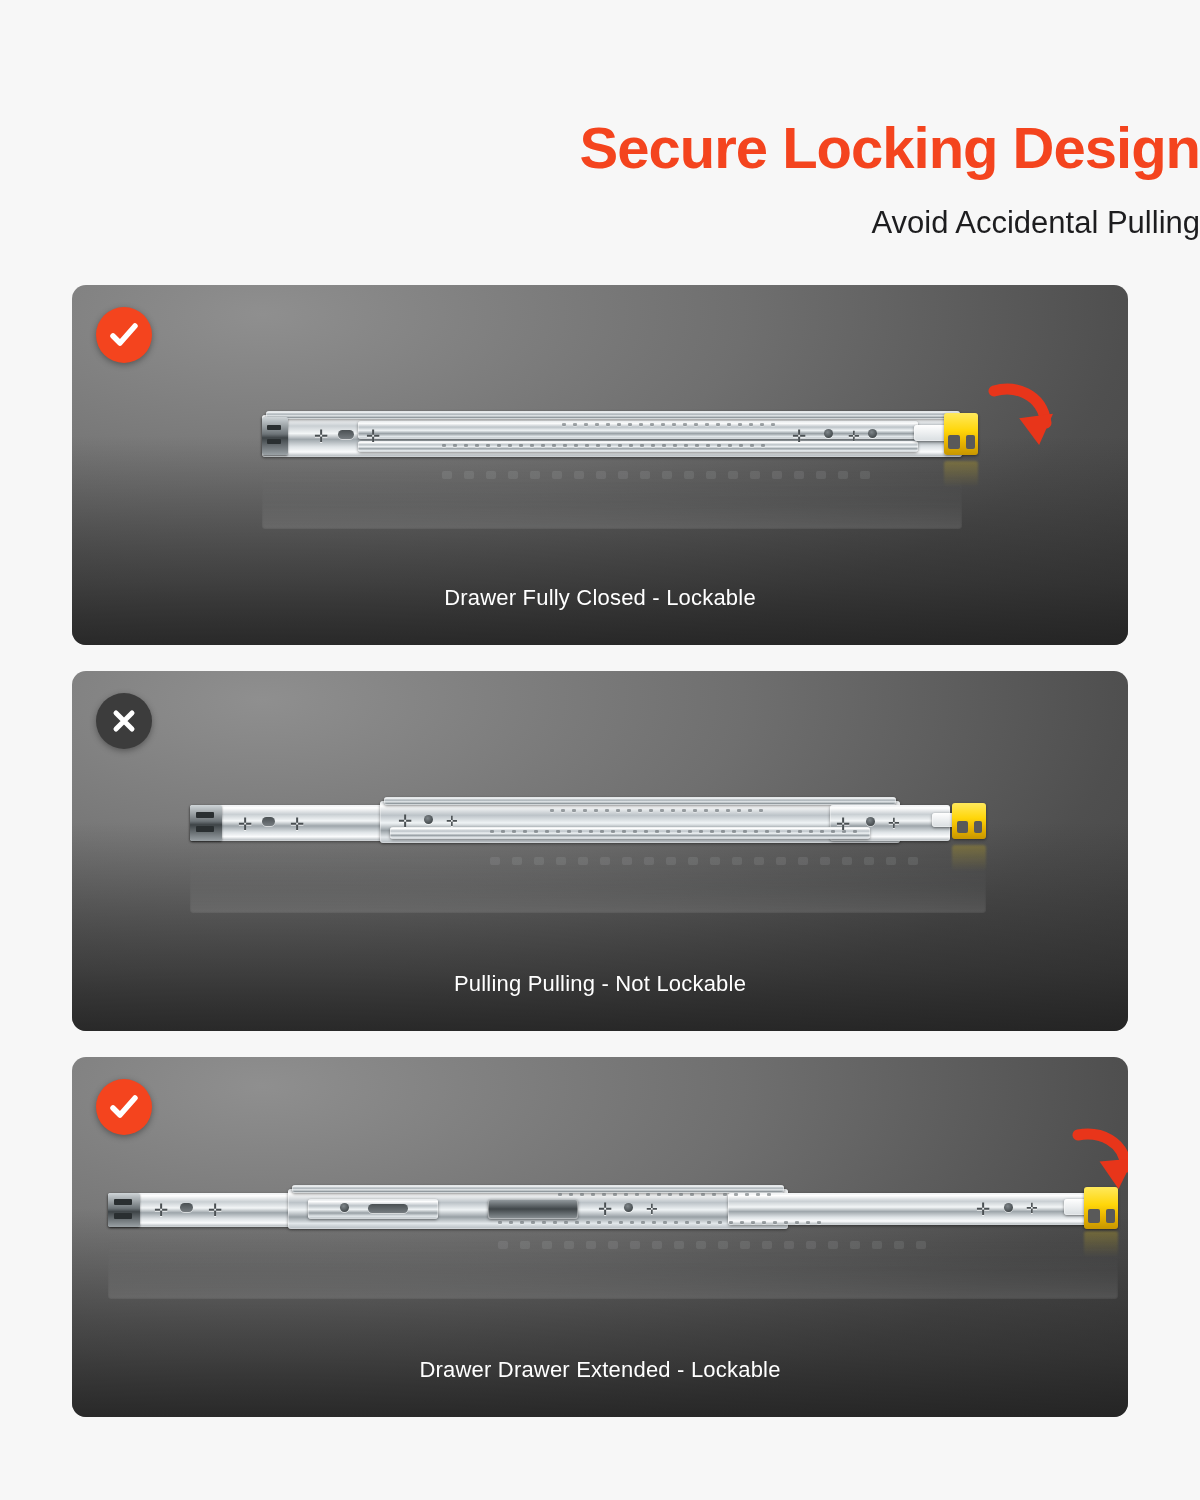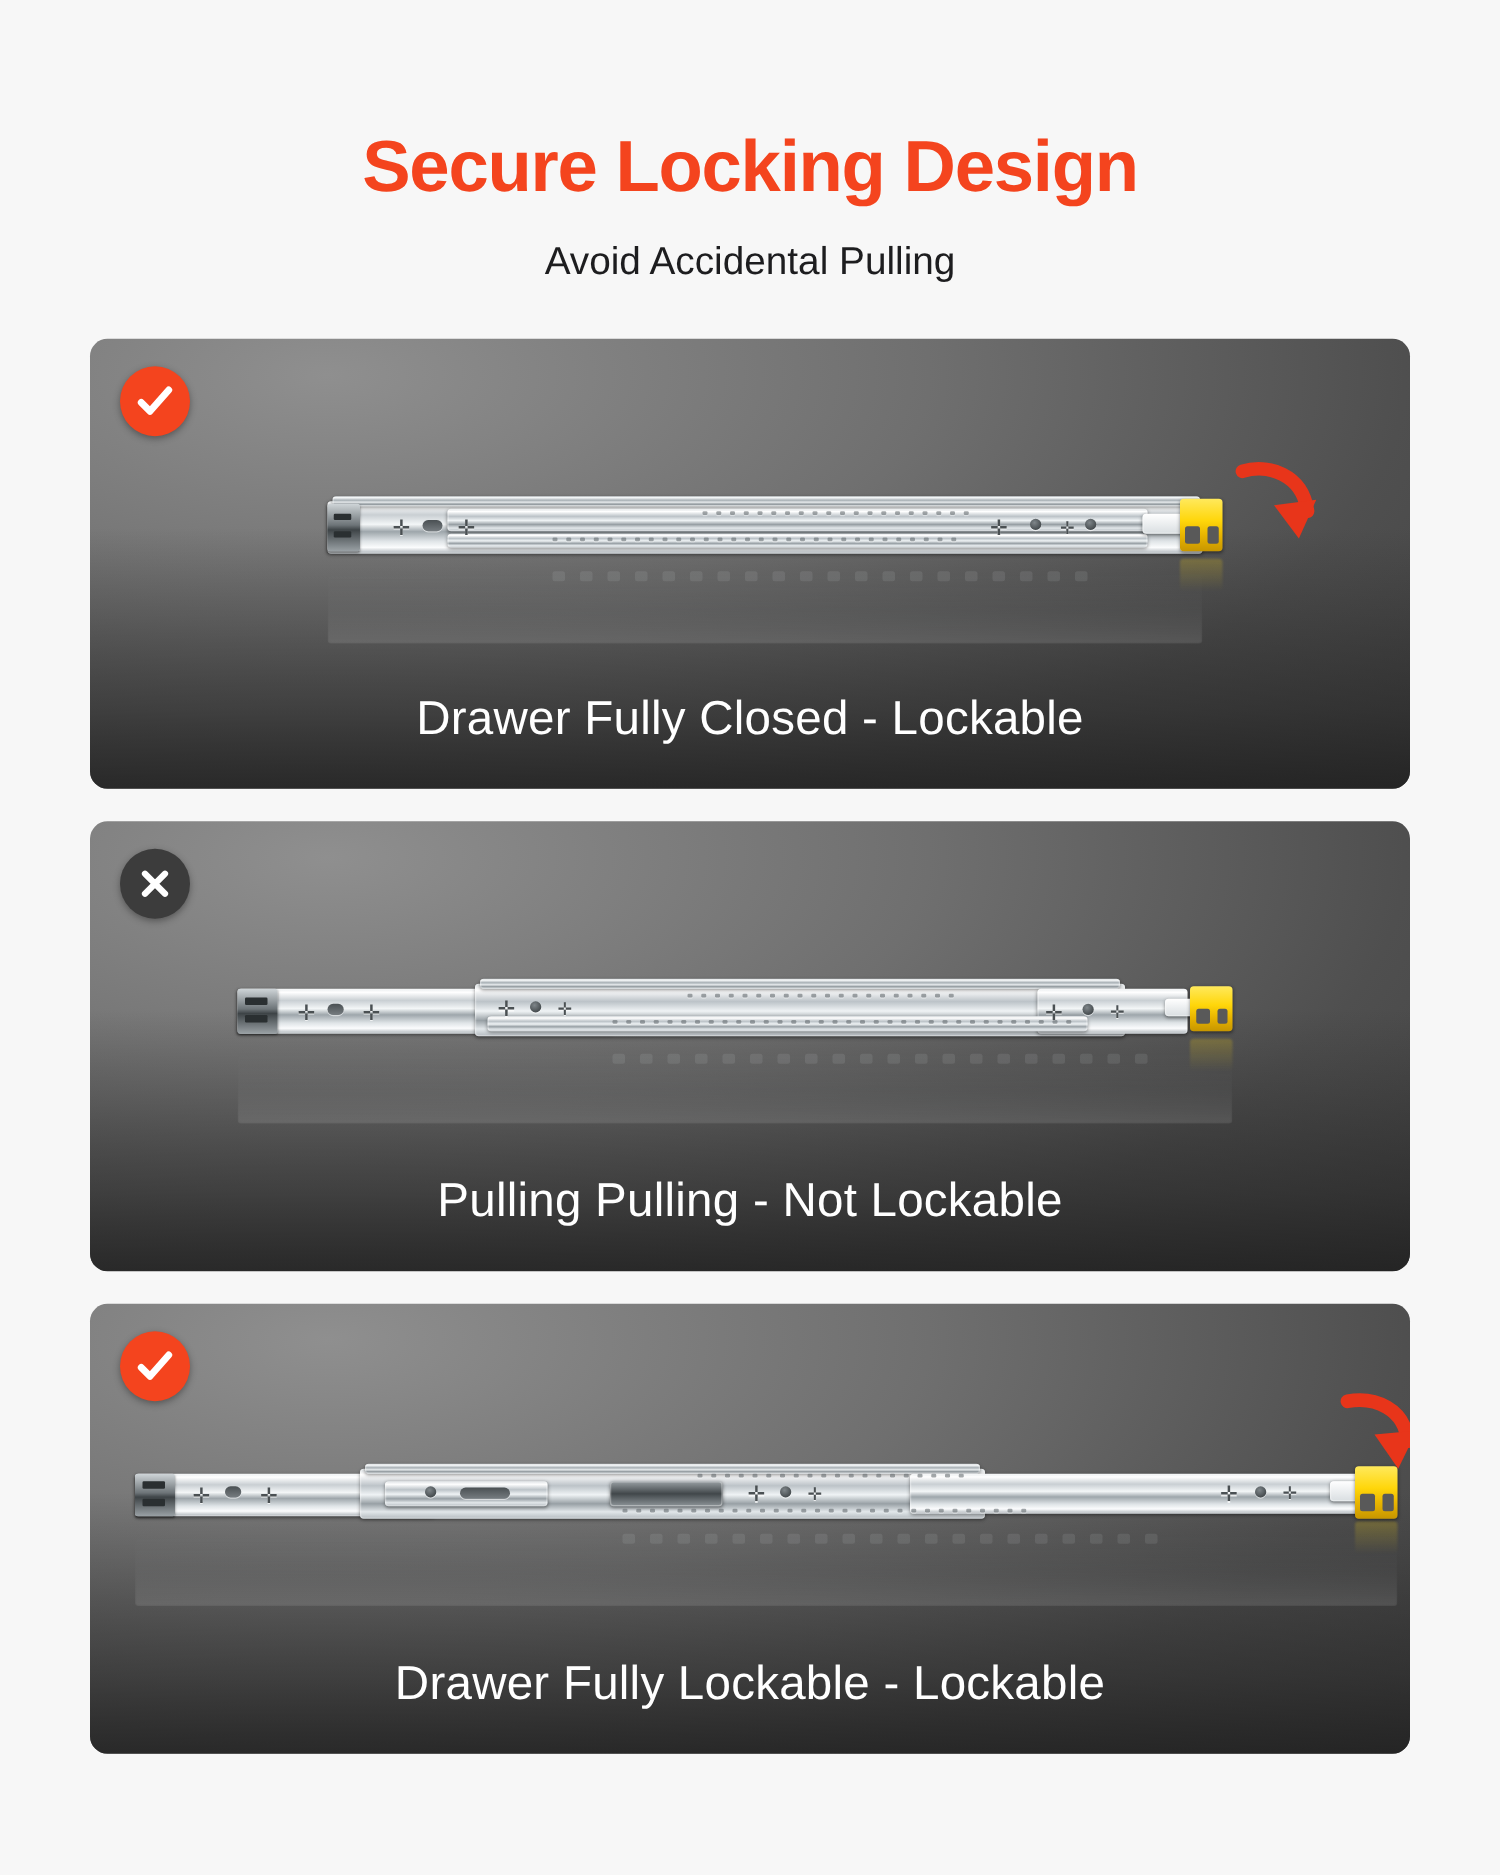--- a/index.html
+++ b/index.html
@@ -13,21 +13,22 @@
   .page {
     position: relative;
     width: 1200px;
     height: 1500px;
     background: #f7f7f7;
   }
 
   
   .header {
     padding-top: 104px;
-    text-align: center;
+    text-align: right;
+    margin-top: 14px;
   }
   .title {
     font-size: 58px;
     font-weight: bold;
     letter-spacing: -1px;
     color: #f4441e;
     line-height: 1.05;
   }
   .subtitle {
     margin-top: 26px;
@@ -80,21 +81,21 @@
   .badge.cross { background: #3c3c3c; }
   .badge svg { display: block; }
 
   
   .caption {
     position: absolute;
     left: 0; right: 0;
     bottom: 34px;
     text-align: center;
     color: #ffffff;
-    font-size: 38px;
+    font-size: 22px;
     font-weight: 400;
     z-index: 6;
     letter-spacing: 0.2px;
   }
 
   
   .stage {
     position: absolute;
     left: 0; right: 0;
     top: 0;
@@ -673,17 +674,17 @@
               <i></i>
               <i></i>
               <i></i>
               <i></i>
               <i></i>
           </div>
           <div class="refl-lock" style="left:976px; top:62px;"></div>
         </div>
       </div>
 
-      <div class="caption">Drawer Fully Lockable - Lockable</div>
+      <div class="caption">Drawer Drawer Extended - Lockable</div>
     </div>
 
   </div>
 </div>
 
 </body></html>

